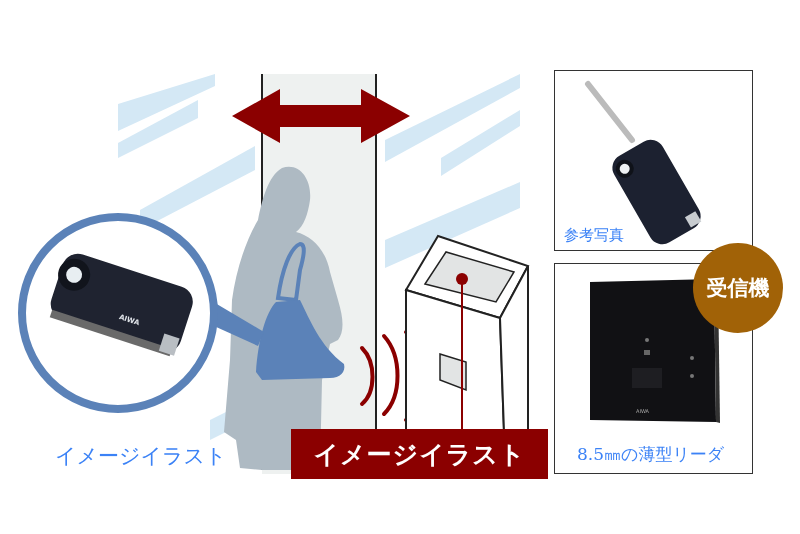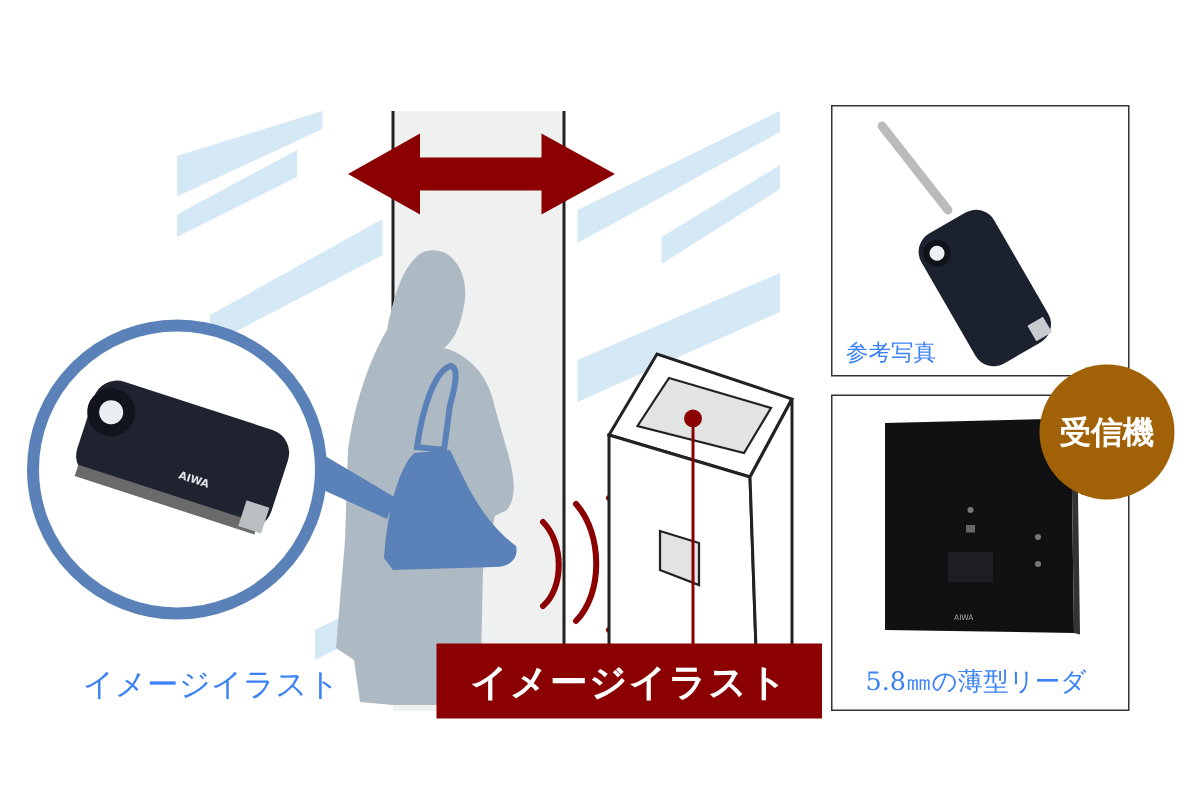--- a/index.html
+++ b/index.html
@@ -102,17 +102,17 @@
   </g>
 </svg>
 
 <div class="frame" style="left:554px; top:70px; width:199px; height:181px; background:transparent;"></div>
 <div class="frame" style="left:554px; top:263px; width:199px; height:211px; background:transparent;"></div>
 
 <div class="img-caption caption-serif" style="left:564px; top:226px; font-size:15px;">参考写真</div>
 
 <div class="badge">受信機</div>
 
-<div class="img-caption caption-serif" style="left:577px; top:443px; font-size:17px;">5.8㎜の薄型リーダ</div>
+<div class="img-caption caption-serif" style="left:577px; top:443px; font-size:17px;">8.5㎜の薄型リーダ</div>
 
 <div class="red-label">イメージイラスト</div>
 
 <div class="img-caption caption-serif" style="left:55px; top:442px; font-size:21px;">イメージイラスト</div>
 
 </body></html>

